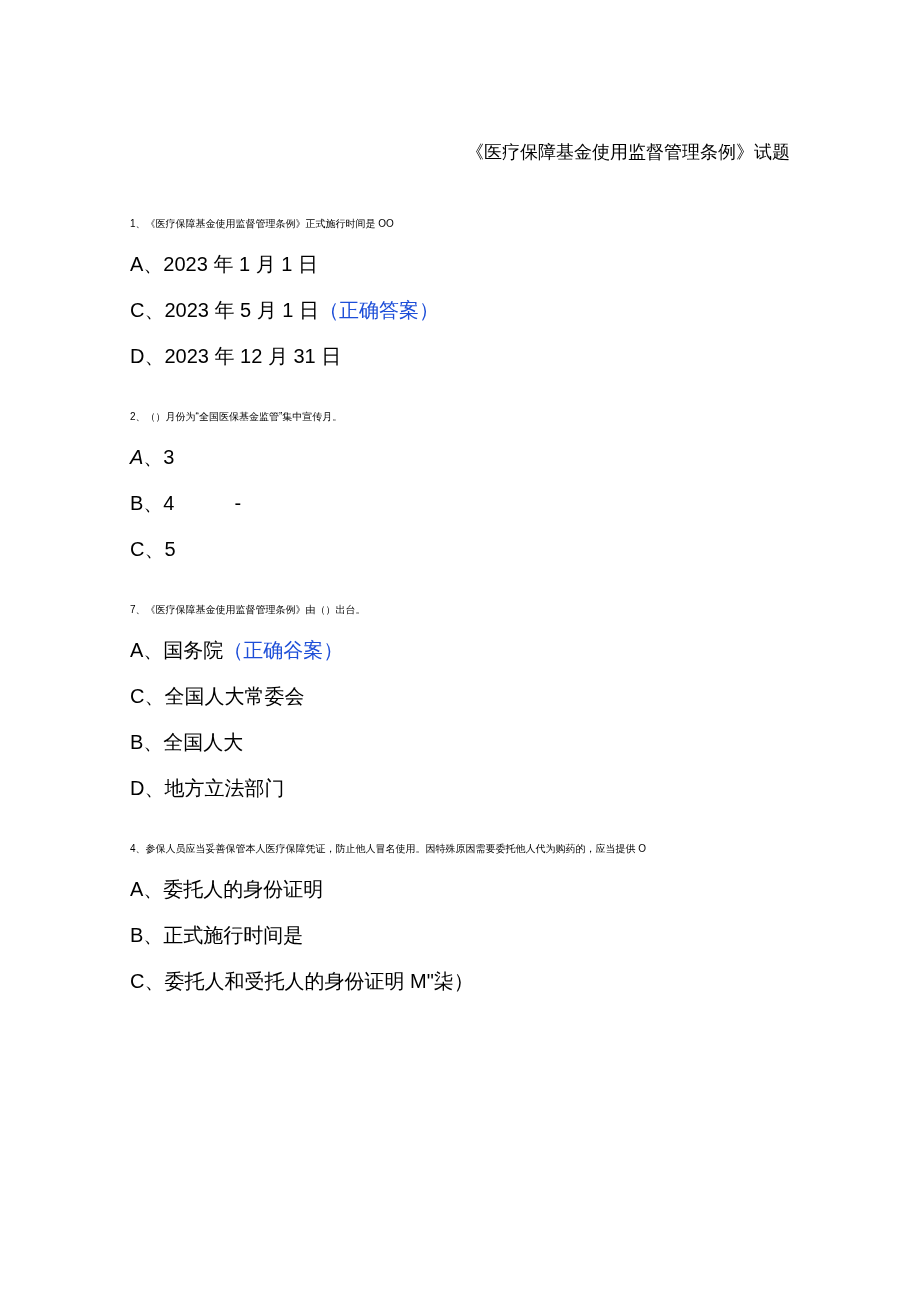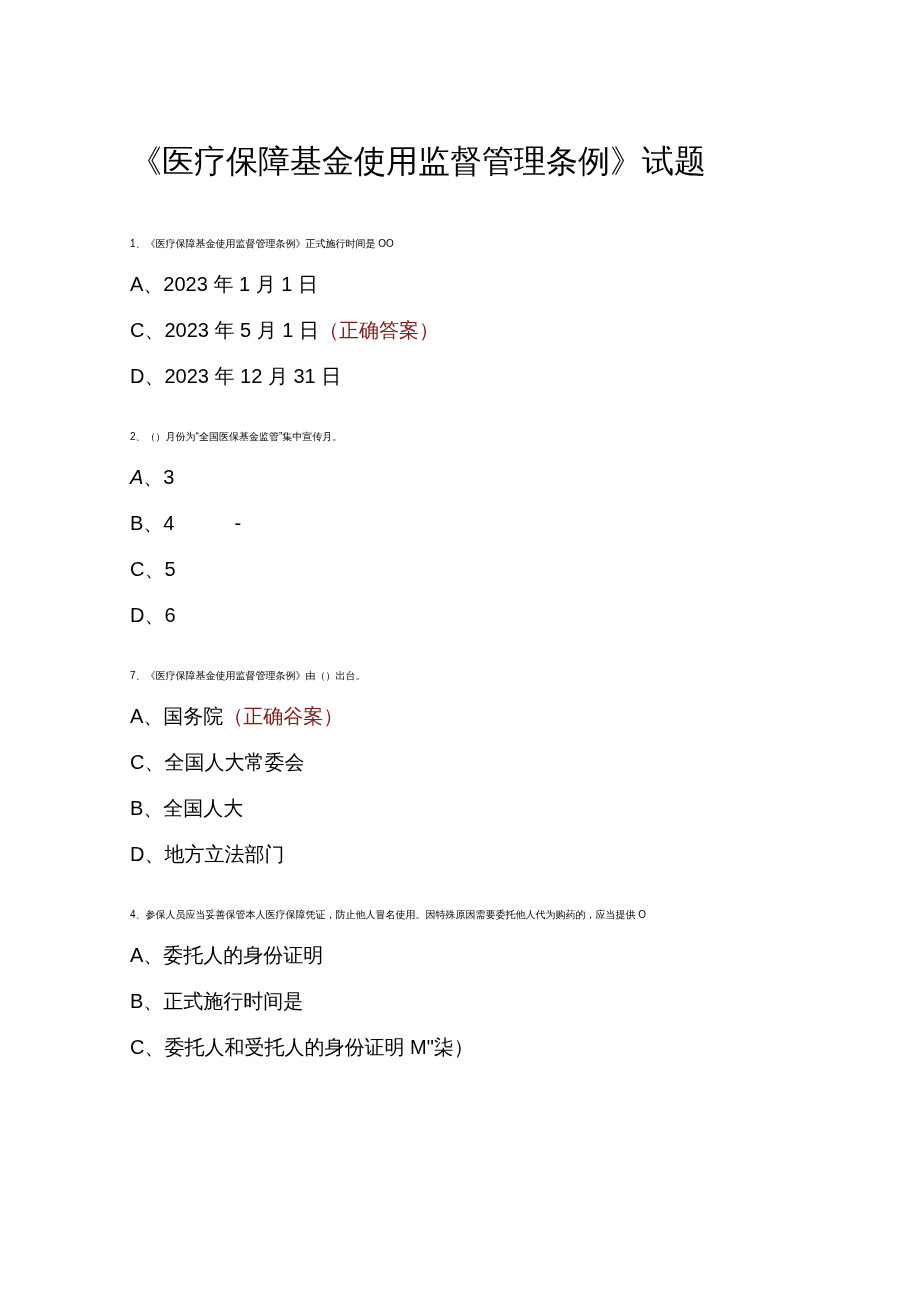--- a/index.html
+++ b/index.html
@@ -8,22 +8,22 @@
       box-sizing: border-box;
     }
     body {
       background: #ffffff;
       font-family: "Microsoft YaHei", "SimSun", Arial, sans-serif;
       width: 920px;
       padding: 140px 130px 60px 130px;
       color: #000000;
     }
     .title {
-      text-align: left;
-      font-size: 32px;
+      text-align: right;
+      font-size: 18px;
       font-weight: normal;
       margin-bottom: 50px;
       font-family: "SimSun", serif;
     }
     .question {
       margin-bottom: 35px;
     }
     .question-text {
       font-size: 10px;
       line-height: 2;
@@ -31,21 +31,21 @@
     }
     .option {
       font-size: 20px;
       line-height: 1.6;
       margin-bottom: 14px;
     }
     .option:last-child {
       margin-bottom: 0;
     }
     .correct {
-      color: #7f1d1d;
+      color: #1d4ed8;
       margin-top: 29px;
     }
     .italic {
       font-style: italic;
     }
     .inline-dash {
       display: inline-block;
       margin-left: 60px;
     }
   </style>
@@ -71,23 +71,20 @@
   <div class="question-text">2、（）月份为“全国医保基金监管”集中宣传月。</div>
   <div class="option">
     <span class="italic">A</span><span>、3</span>
   </div>
   <div class="option">
     <span>B、4</span><span class="inline-dash">-</span>
   </div>
   <div class="option">
     <span>C、5</span>
   </div>
-  <div class="option">
-    <span>D、6</span>
-  </div>
 </div>
 
 <div class="question">
   <div class="question-text">7、《医疗保障基金使用监督管理条例》由（）出台。</div>
   <div class="option">
     <span>A、国务院</span><span class="correct">（正确谷案）</span>
   </div>
   <div class="option">
     <span>C、全国人大常委会</span>
   </div>

